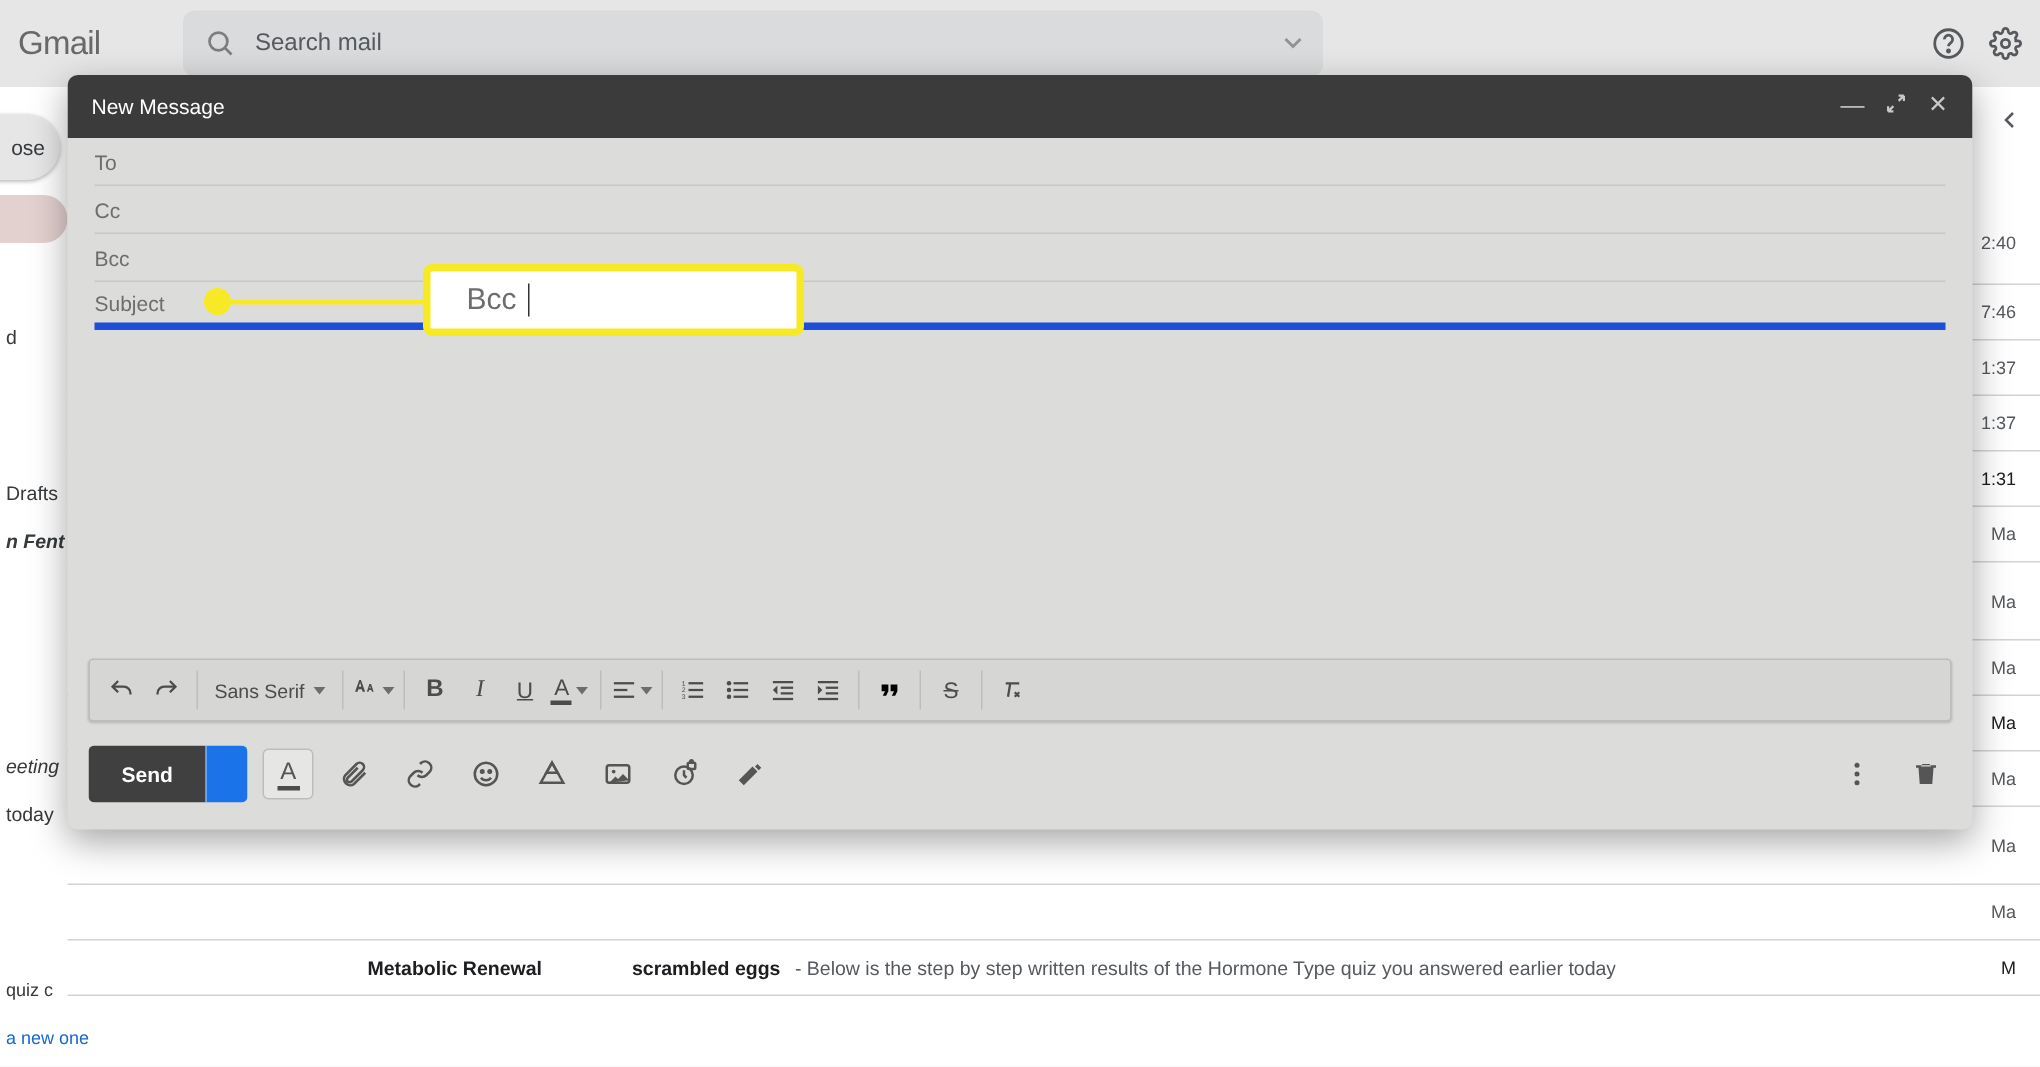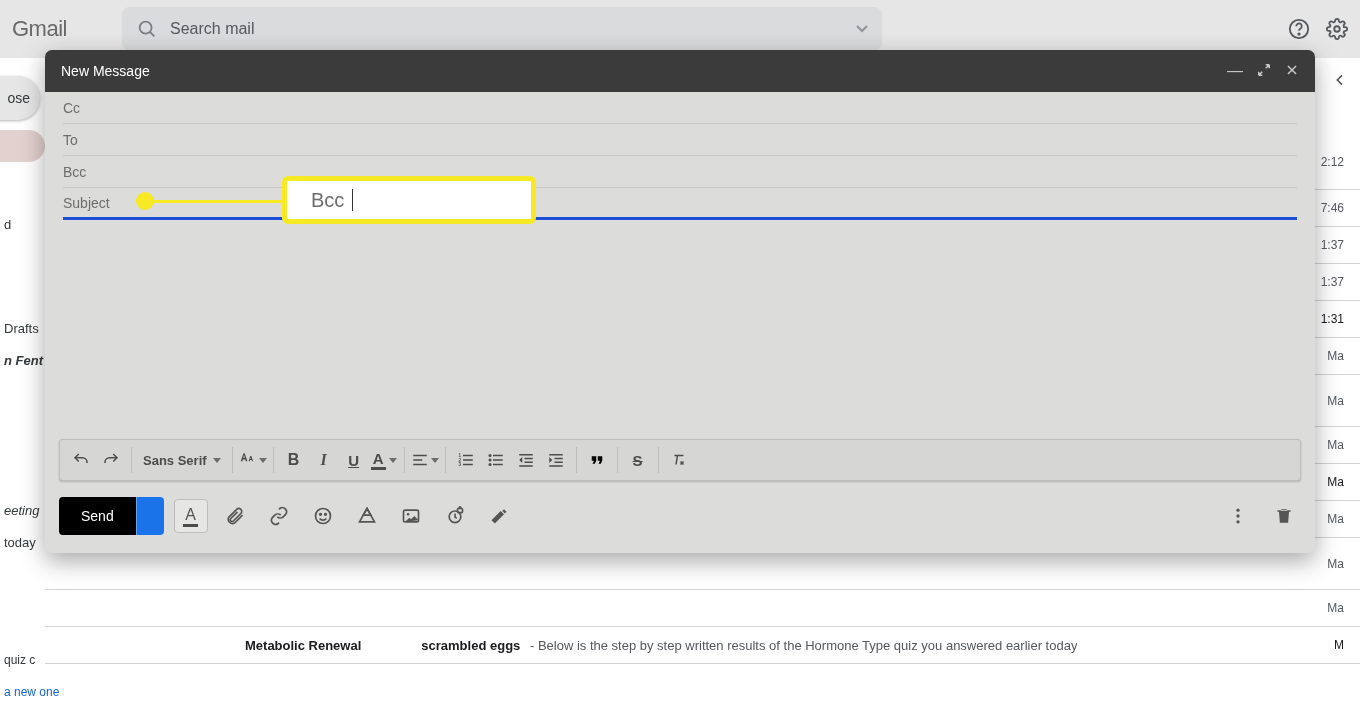--- a/index.html
+++ b/index.html
@@ -59,21 +59,21 @@
     padding:0 16px;font-size:14px;font-weight:500;
   }
   .compose .titlebar .wctrls{margin-left:auto;display:flex;gap:14px;align-items:center;color:#c9c9c9;}
   .compose .titlebar .wctrls span{cursor:pointer;font-size:16px;line-height:1;}
 
   .compose .fields{padding:0 18px;}
   .compose .field{
     height:32px;display:flex;align-items:center;font-size:14px;color:#6d6d6d;
     border-bottom:1px solid #c7c7c6;position:relative;
   }
-  .compose .field.subject{border-bottom:3px solid #1d4ed8;}
+  .compose .field.subject{border-bottom:5px solid #1d4ed8;}
   .compose .field .lbl{min-width:60px;}
   .compose .body{flex:1;}
 
   
   .callout-dot{
     position:absolute;left:91px;top:142px;width:18px;height:18px;border-radius:50%;
     background:#f7ea25;z-index:5;
   }
   .callout-line{
     position:absolute;left:100px;top:150px;width:140px;height:3px;background:#f7ea25;z-index:5;
@@ -84,39 +84,38 @@
     display:flex;align-items:center;padding-left:24px;
   }
   .callout-box .bcclabel{font-size:20px;color:#6d6d6d;}
   .callout-box .cursor{width:1px;height:22px;background:#333;margin-left:8px;}
 
   
   .fmt-toolbar{
     margin:0 14px 10px 14px;height:42px;background:#d6d6d5;border:1px solid #bdbdbc;
     border-radius:3px;display:flex;align-items:center;padding:5px 6px;gap:0;
     box-shadow:0 1px 2px rgba(0,0,0,.18);
-    font-weight:bold;
   }
   .fmt-toolbar .sep{width:1px;height:26px;background:#bdbdbc;margin:0 5px;}
   .fmt-toolbar .btn{
     min-width:30px;height:30px;display:flex;align-items:center;justify-content:center;
     color:#4c4c4c;border-radius:3px;
   }
   .fmt-toolbar .btn svg{width:18px;height:18px;}
   .fmt-toolbar .fontbtn{font-size:13px;color:#4c4c4c;padding:0 6px;display:flex;align-items:center;gap:6px;}
   .fmt-toolbar .caretdn{width:0;height:0;border-left:4px solid transparent;border-right:4px solid transparent;border-top:5px solid #6d6d6d;}
 
   
   .actions{
     height:50px;margin:0 14px 12px 14px;display:flex;align-items:center;gap:10px;
   }
   .sendbtn{
     display:flex;height:38px;border-radius:4px;overflow:hidden;color:#fff;font-size:14px;font-weight:500;
   }
-  .sendbtn .main{background:#000000;padding:0 22px;display:flex;align-items:center;}
+  .sendbtn .main{background:#404040;padding:0 22px;display:flex;align-items:center;font-weight:bold;}
   .sendbtn .split{background:#1a73e8;border-left:1px solid rgba(255,255,255,.35);width:28px;display:flex;align-items:center;justify-content:center;}
   .sendbtn .split .caretdn{border-top-color:#fff;}
   .iconbtn{
     width:34px;height:34px;display:flex;align-items:center;justify-content:center;color:#555;border-radius:4px;
   }
   .iconbtn.framed{border:1px solid #bdbdbc;background:#e6e6e5;}
   .iconbtn svg{width:20px;height:20px;}
   .actions .spacer{flex:1;}
   .actions .right{display:flex;gap:12px;align-items:center;color:#555;}
 </style>
@@ -165,21 +164,21 @@
     <div class="item" style="margin-top:72px;">Drafts</div>
     <div class="item" style="font-weight:700;font-style:italic;">n Fent</div>
     <div class="item" style="margin-top:118px;font-style:italic;">eeting</div>
     <div class="item">today</div>
     <div class="item" style="margin-top:86px;font-size:12px;">quiz c</div>
     <div class="item" style="font-size:12px;color:#1a73e8;">a new one</div>
   </div>
 
   <div class="maillist">
     <div class="row" style="height:56px;">
-        <span class="time">2:12</span>
+        <span class="time">2:40</span>
       </div>
     <div class="row">
         <span class="time">7:46</span>
       </div>
     <div class="row">
         <span class="time">1:37</span>
       </div>
     <div class="row">
         <span class="time">1:37</span>
       </div>
@@ -230,24 +229,24 @@
       <span>
         <svg width="14" height="14" viewBox="0 0 24 24" fill="none" stroke="#c9c9c9" stroke-width="2.5">
             <path d="M5 5l14 14M19 5L5 19"></path>
           </svg>
       </span>
     </div>
   </div>
 
   <div class="fields">
     <div class="field">
+        <span class="lbl">To</span>
+      </div>
+    <div class="field">
         <span class="lbl">Cc</span>
-      </div>
-    <div class="field">
-        <span class="lbl">To</span>
       </div>
     <div class="field">
         <span class="lbl">Bcc</span>
       </div>
     <div class="field subject">
         <span class="lbl">Subject</span>
       </div>
   </div>
 
   <div class="body"></div>

